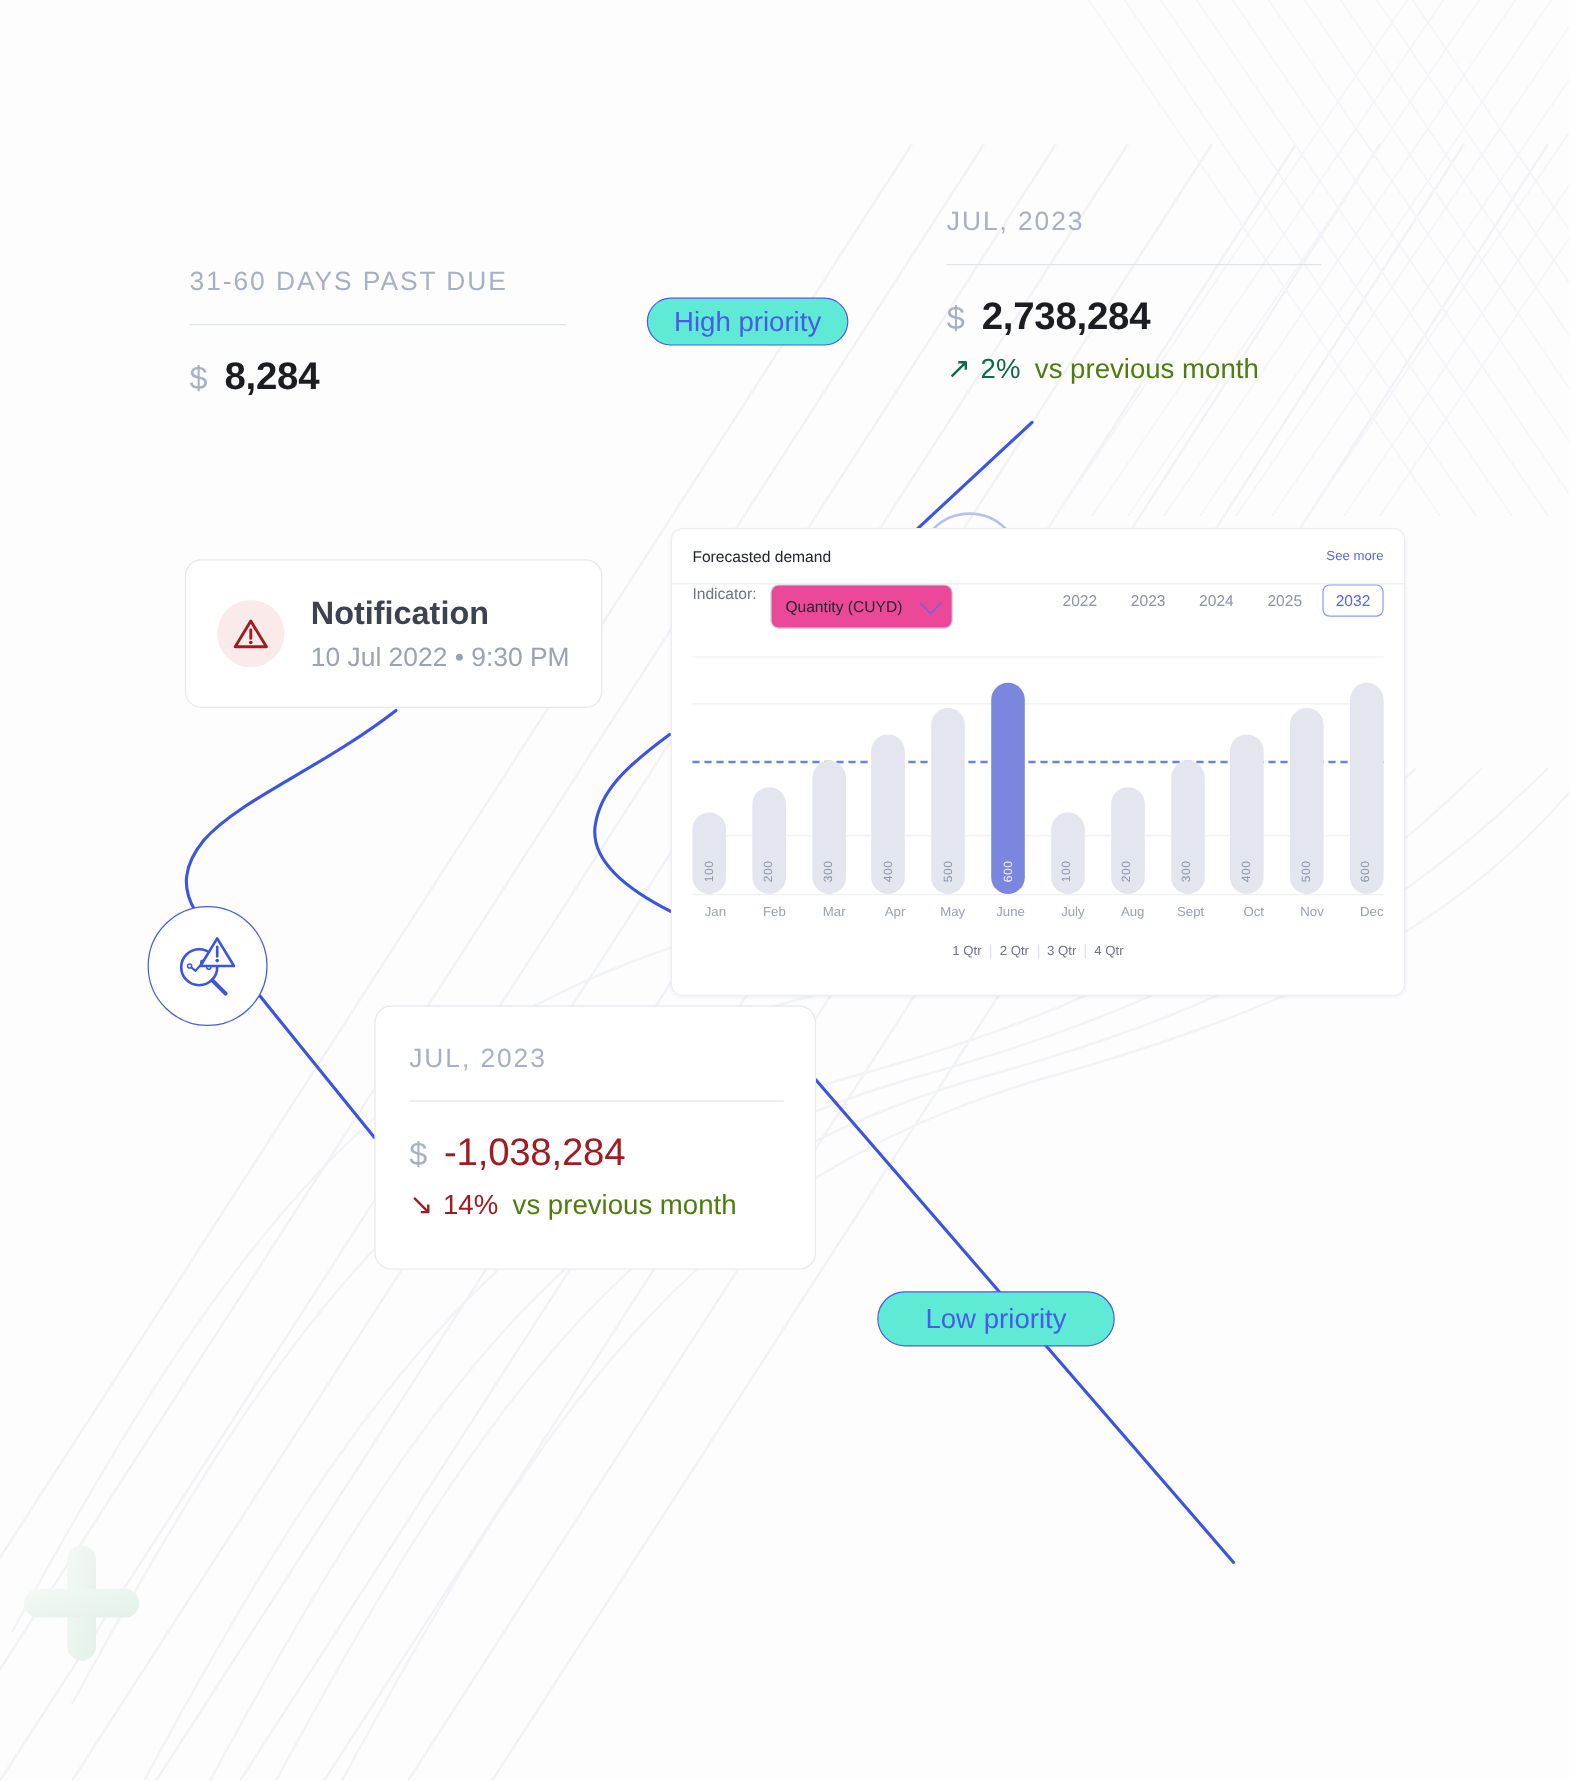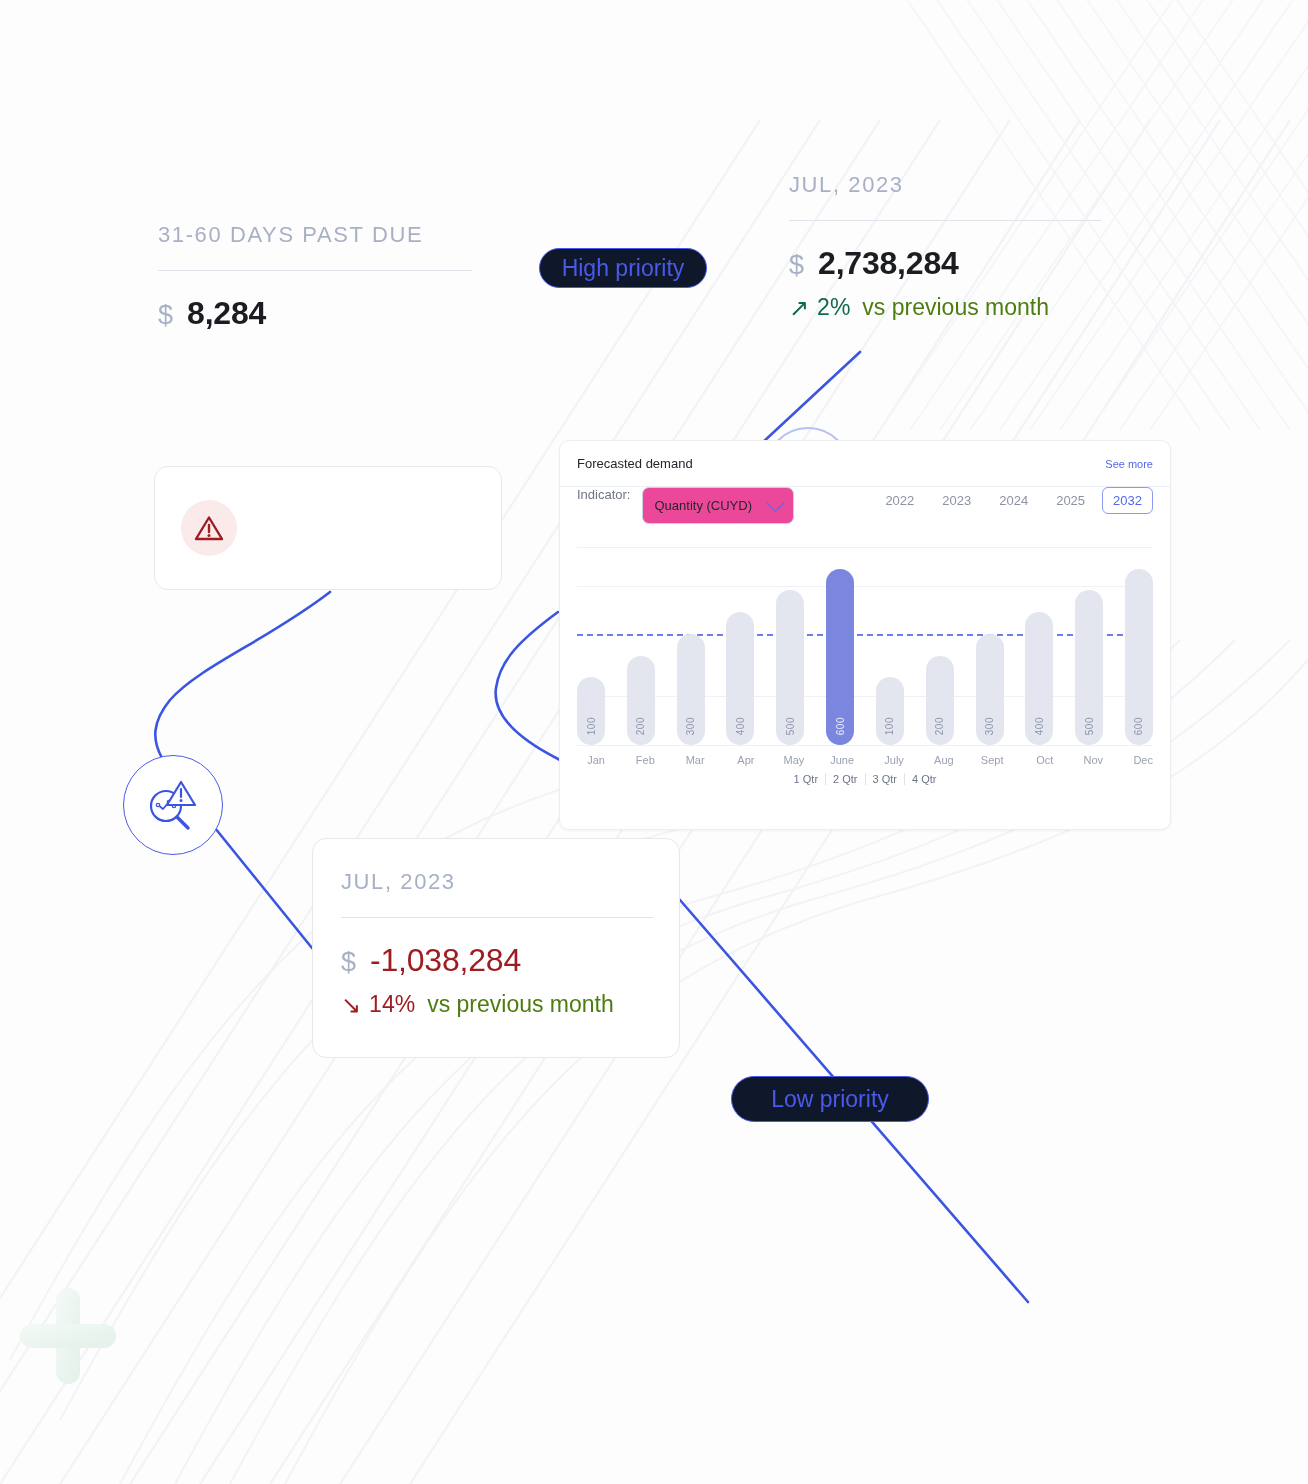--- a/index.html
+++ b/index.html
@@ -83,21 +83,21 @@
   .delta-down { color: #9e1d22; }
   .delta-pct  { font-weight: 500; }
   .delta-note { color: #4d7c0f; font-weight: 400; margin-left: 4px; }
 
   
   .pill {
     position: absolute;
     display: flex;
     align-items: center;
     justify-content: center;
-    background: #0f172a;
+    background: #5eead4;
     border: 1.6px solid #4a5ae8;
     border-radius: 999px;
     color: #4a5ae8;
     font-size: 23px;
     white-space: nowrap;
   }
 
   
   .notif {
     display: flex;
@@ -259,21 +259,21 @@
   .month {
     font-size: 11px;
     color: #9aa1b1;
     width: 28px;
     text-align: right;
   }
   .qtrs {
     display: flex;
     justify-content: center;
     gap: 0;
-    margin-top: 7px;
+    margin-top: 21px;
   }
   .qtr {
     font-size: 11px;
     color: #6d7484;
     padding: 0 7px;
     border-right: 1px solid #dfe2ea;
     line-height: 1.1;
   }
   .qtr:last-child { border-right: none; }
 </style>
@@ -387,20 +387,24 @@
 
   <div class="card" style="left:154px; top:466px; width:348px; height:124px;">
     <div class="notif">
       <div class="notif-badge">
         <svg width="32" height="32" viewBox="0 0 32 32" fill="none">
           <path d="M16 5.5 L29 27 L3 27 Z" stroke="#9e1d22" stroke-width="2.4" stroke-linejoin="round"></path>
           <line x1="16" y1="13" x2="16" y2="20" stroke="#9e1d22" stroke-width="2.4" stroke-linecap="round"></line>
           <circle cx="16" cy="23.4" r="1.5" fill="#9e1d22"></circle>
         </svg>
       </div>
+      <div>
+        <div class="notif-title">Notification</div>
+        <div class="notif-sub">10 Jul 2022 • 9:30 PM</div>
+      </div>
     </div>
   </div>
 
   <div class="node-circle" style="left:123px; top:755px;">
     <svg width="64" height="64" viewBox="0 0 64 64" fill="none">
 
       <circle cx="25" cy="33" r="15" stroke="#3b55e0" stroke-width="2.2" fill="#fff"></circle>
 
       <polyline points="17,32 22,36 28,29 33,33" stroke="#3b55e0" stroke-width="1.8" fill="none" stroke-linecap="round" stroke-linejoin="round"></polyline>
       <circle cx="17" cy="32" r="1.7" fill="#fff" stroke="#3b55e0" stroke-width="1.3"></circle>

